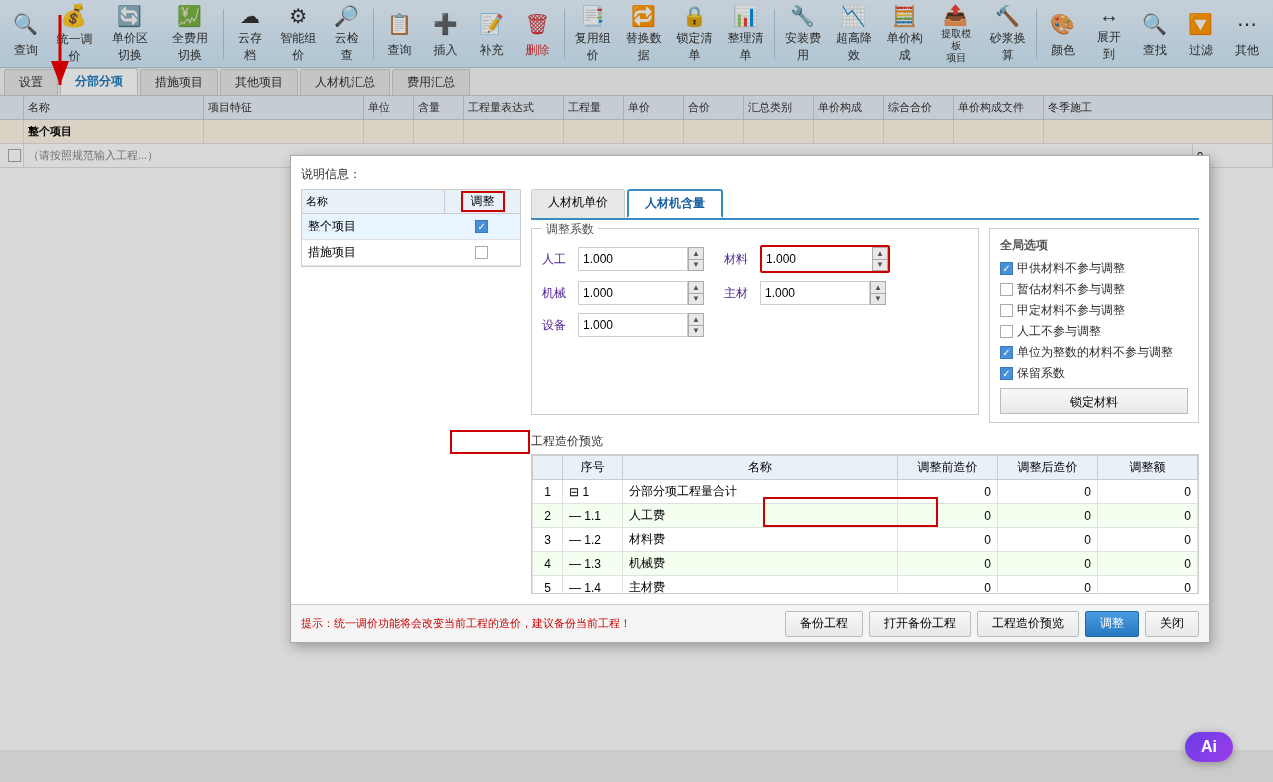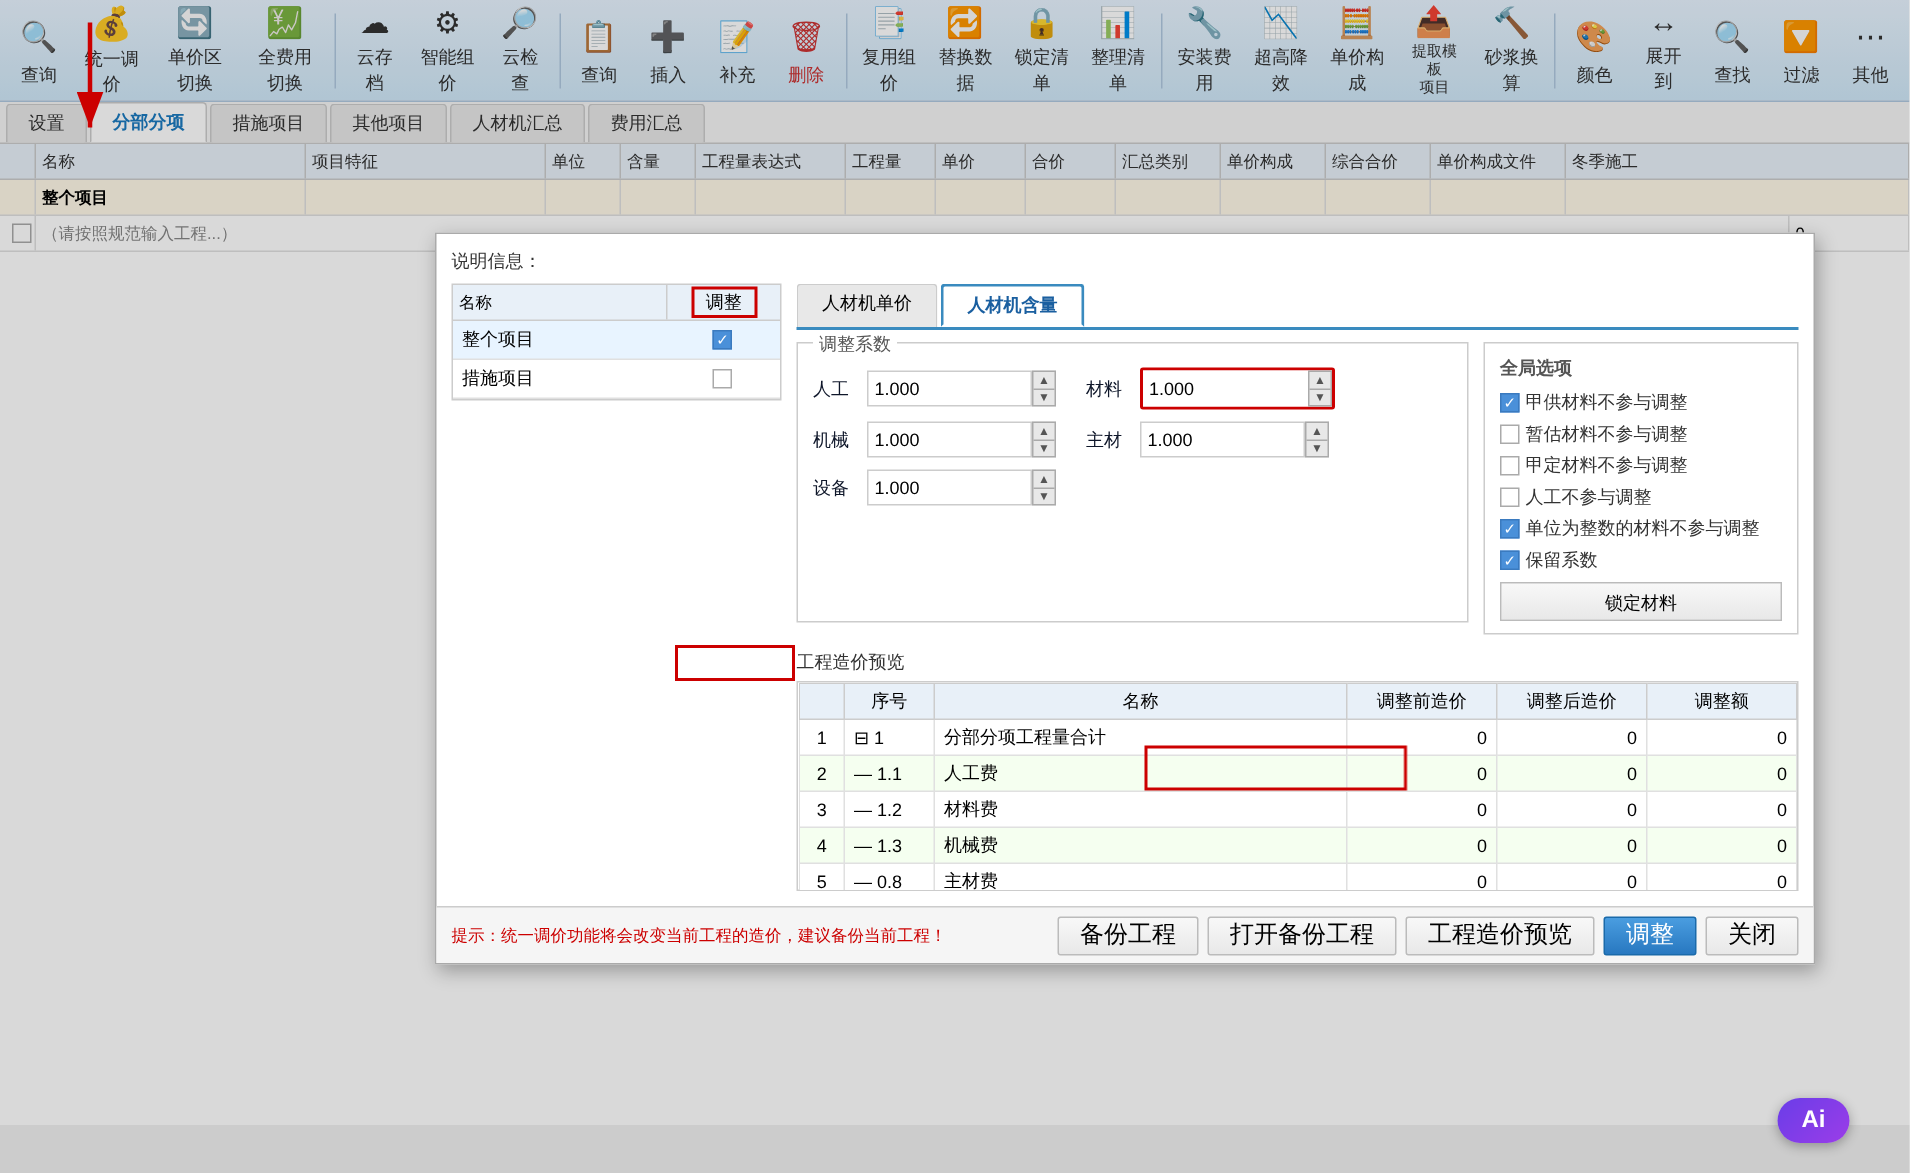--- a/index.html
+++ b/index.html
@@ -253,21 +253,21 @@
       font-size: 12px;
       color: #555;
     }
     .coeff-row {
       display: flex;
       align-items: center;
       margin-bottom: 8px;
     }
     .coeff-label {
       width: 36px;
-      color: #0f172a;
+      color: #4c1d95;
       font-size: 12px;
     }
     .coeff-input {
       width: 110px;
       height: 24px;
       border: 1px solid #ccc;
       padding: 0 4px;
       font-size: 12px;
       display: flex;
       align-items: center;
@@ -387,21 +387,21 @@
     }
     .footer-left { display: flex; gap: 6px; align-items: center; }
     .footer-right { display: flex; gap: 6px; align-items: center; }
     .footer-hint { font-size: 11px; color: #c00; }
     .btn {
       height: 26px;
       padding: 0 14px;
       border: 1px solid #bbb;
       background: linear-gradient(to bottom, #f8f8f8, #e8e8e8);
       cursor: pointer;
-      font-size: 16px;
+      font-size: 12px;
       border-radius: 2px;
     }
     .btn-primary {
       background: linear-gradient(to bottom, #4a9de0, #2878c0);
       color: #fff;
       border-color: #1a6aaa;
     }
 
     
     .red-arrow {
@@ -521,21 +521,21 @@
   <div class="toolbar-item">
     <div class="toolbar-icon">📉</div>
     <span>超高降效</span>
   </div>
   <div class="toolbar-item">
     <div class="toolbar-icon">🧮</div>
     <span>单价构成</span>
   </div>
   <div class="toolbar-item" style="min-width:50px;">
     <div class="toolbar-icon">📤</div>
-    <span style="font-size:10px; line-height:1.2;">提取模板<br>项目</span>
+    <span style="font-size:10px; line-height:1.2;font-family:Liberation Mono, monospace;">提取模板<br>项目</span>
   </div>
   <div class="toolbar-item">
     <div class="toolbar-icon">🔨</div>
     <span>砂浆换算</span>
   </div>
   <div class="toolbar-divider"></div>
   <div class="toolbar-item">
     <div class="toolbar-icon">🎨</div>
     <span>颜色</span>
   </div>
@@ -774,21 +774,21 @@
                 <tr style="background: rgb(245, 255, 240);">
       <td class="center">4</td>
       <td class="left">— 1.3</td>
       <td class="left">机械费</td>
       <td>0</td>
       <td>0</td>
       <td>0</td>
     </tr>
                 <tr style="background: rgb(255, 255, 255);">
       <td class="center">5</td>
-      <td class="left">— 0.8</td>
+      <td class="left">— 1.4</td>
       <td class="left">主材费</td>
       <td>0</td>
       <td>0</td>
       <td>0</td>
     </tr>
               </tbody>
           </table>
         </div>
       </div>
     </div>

